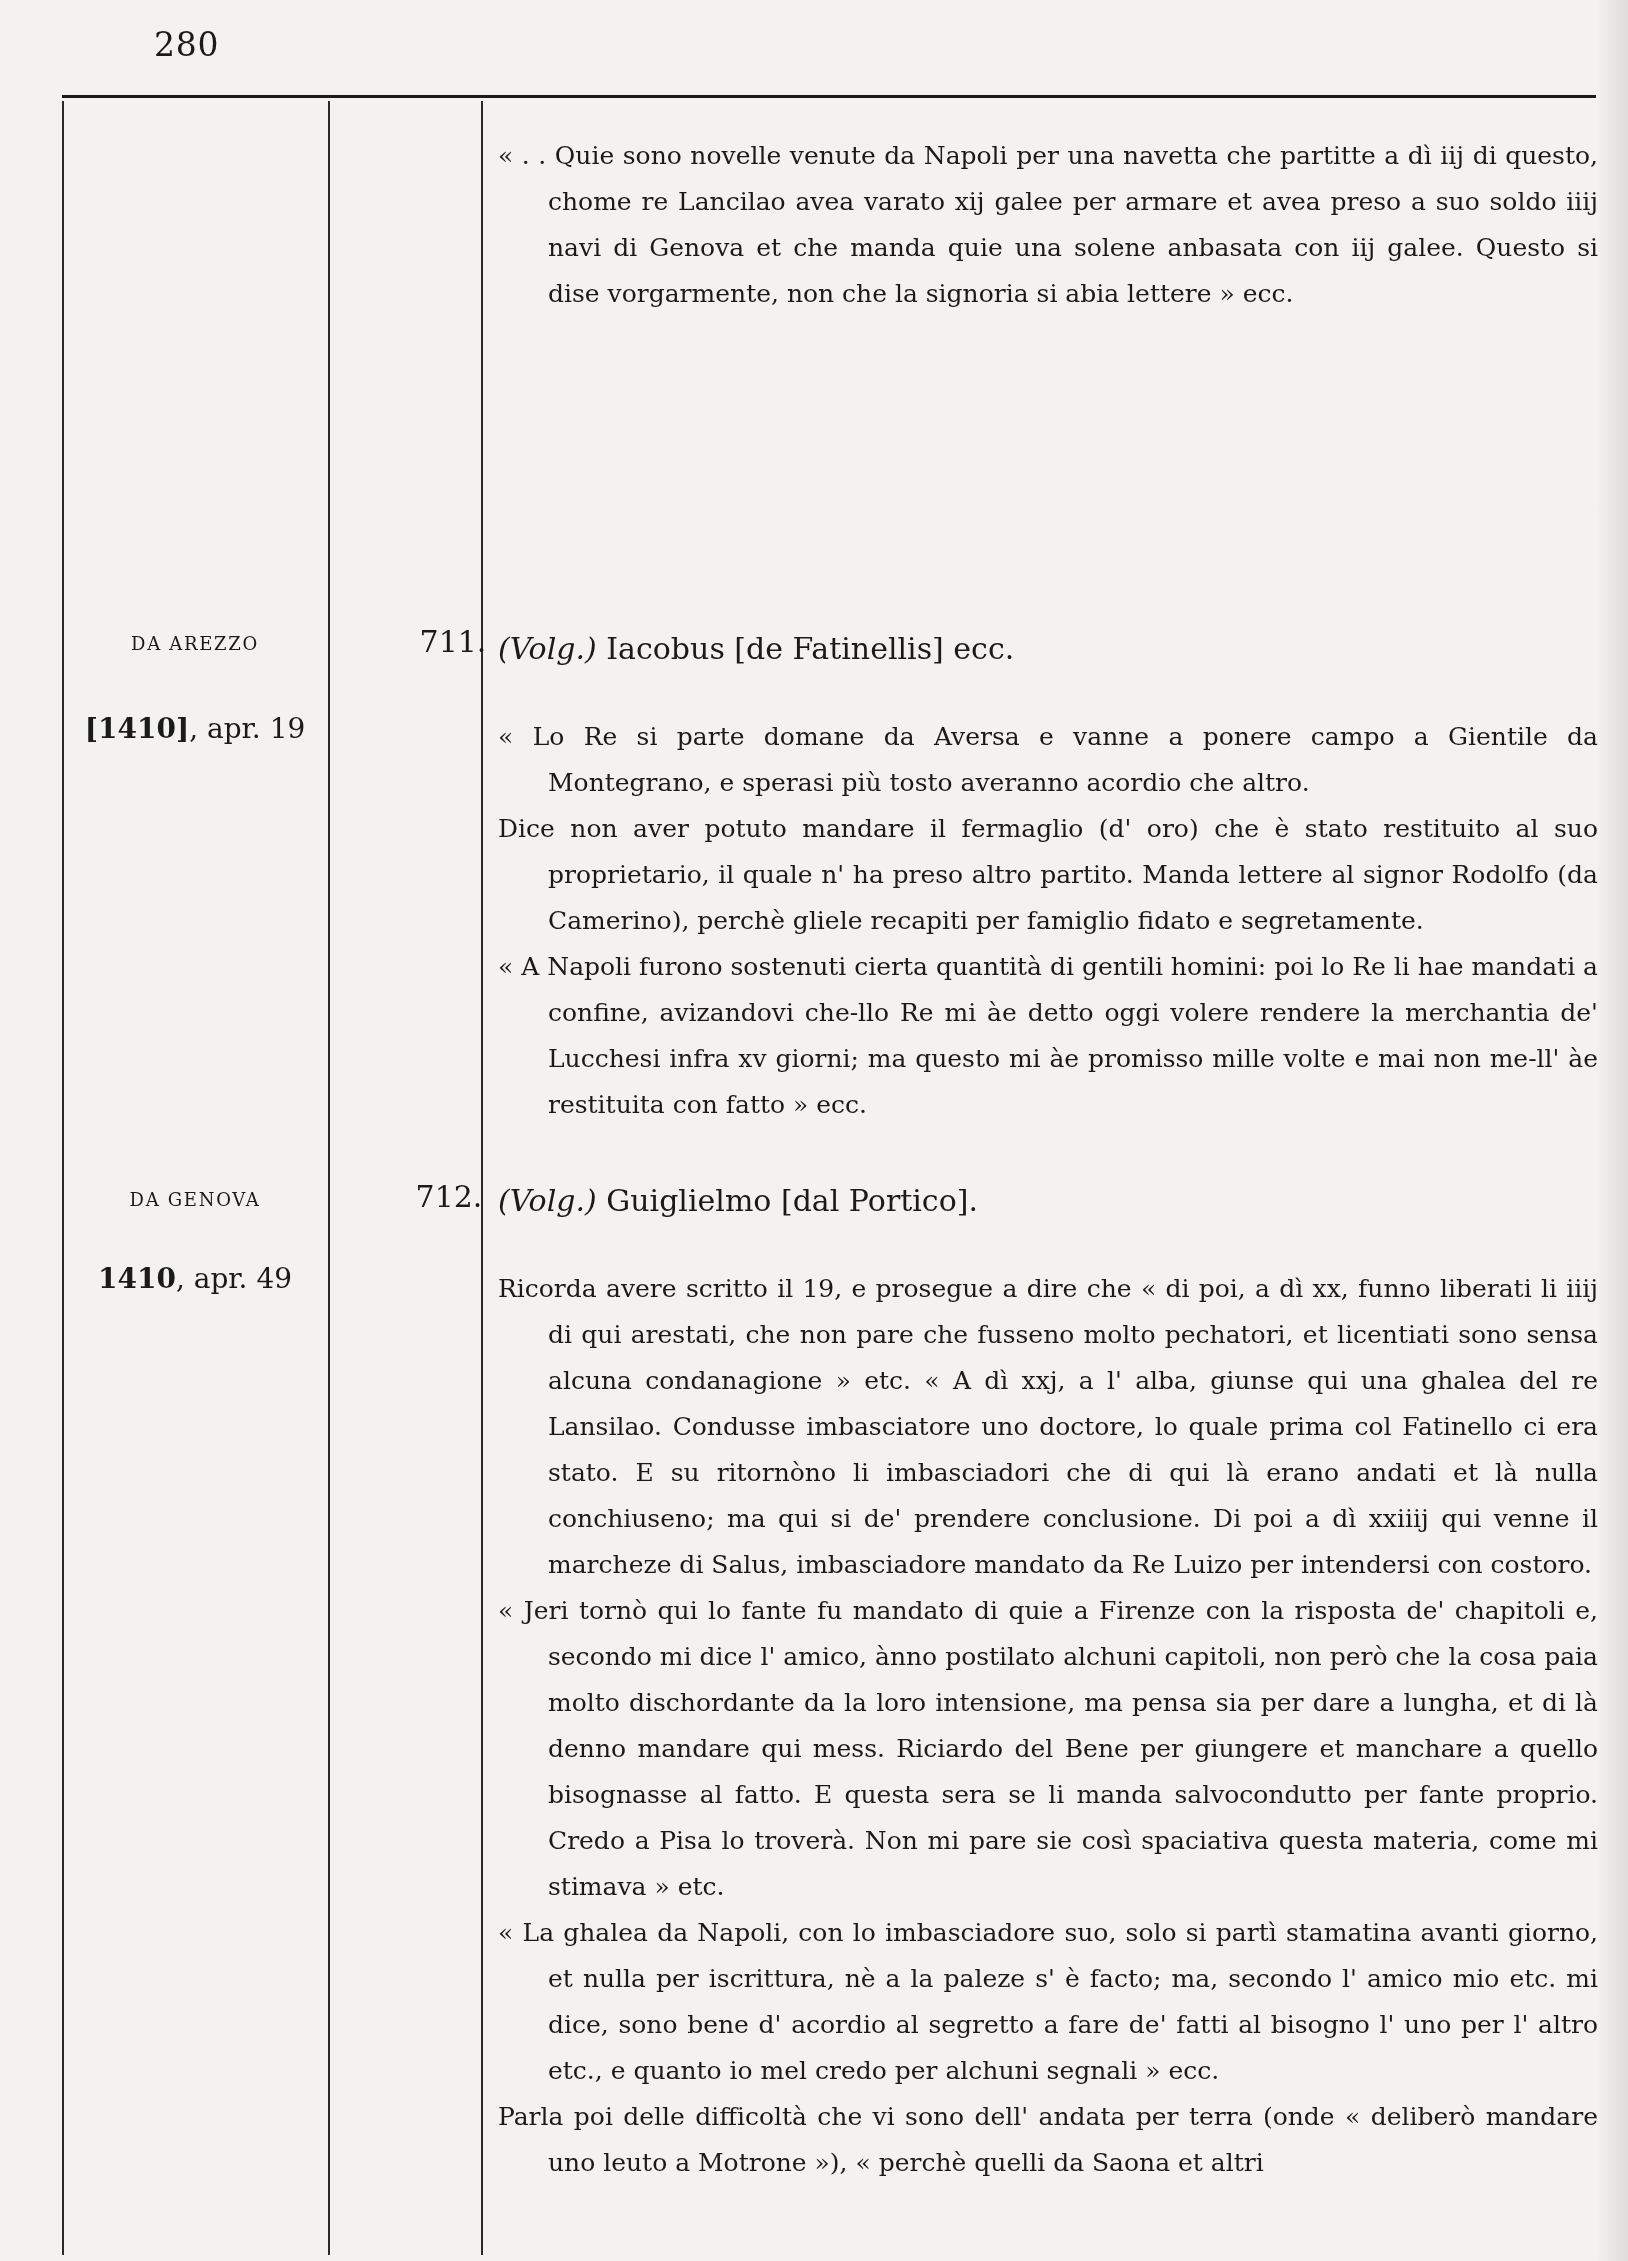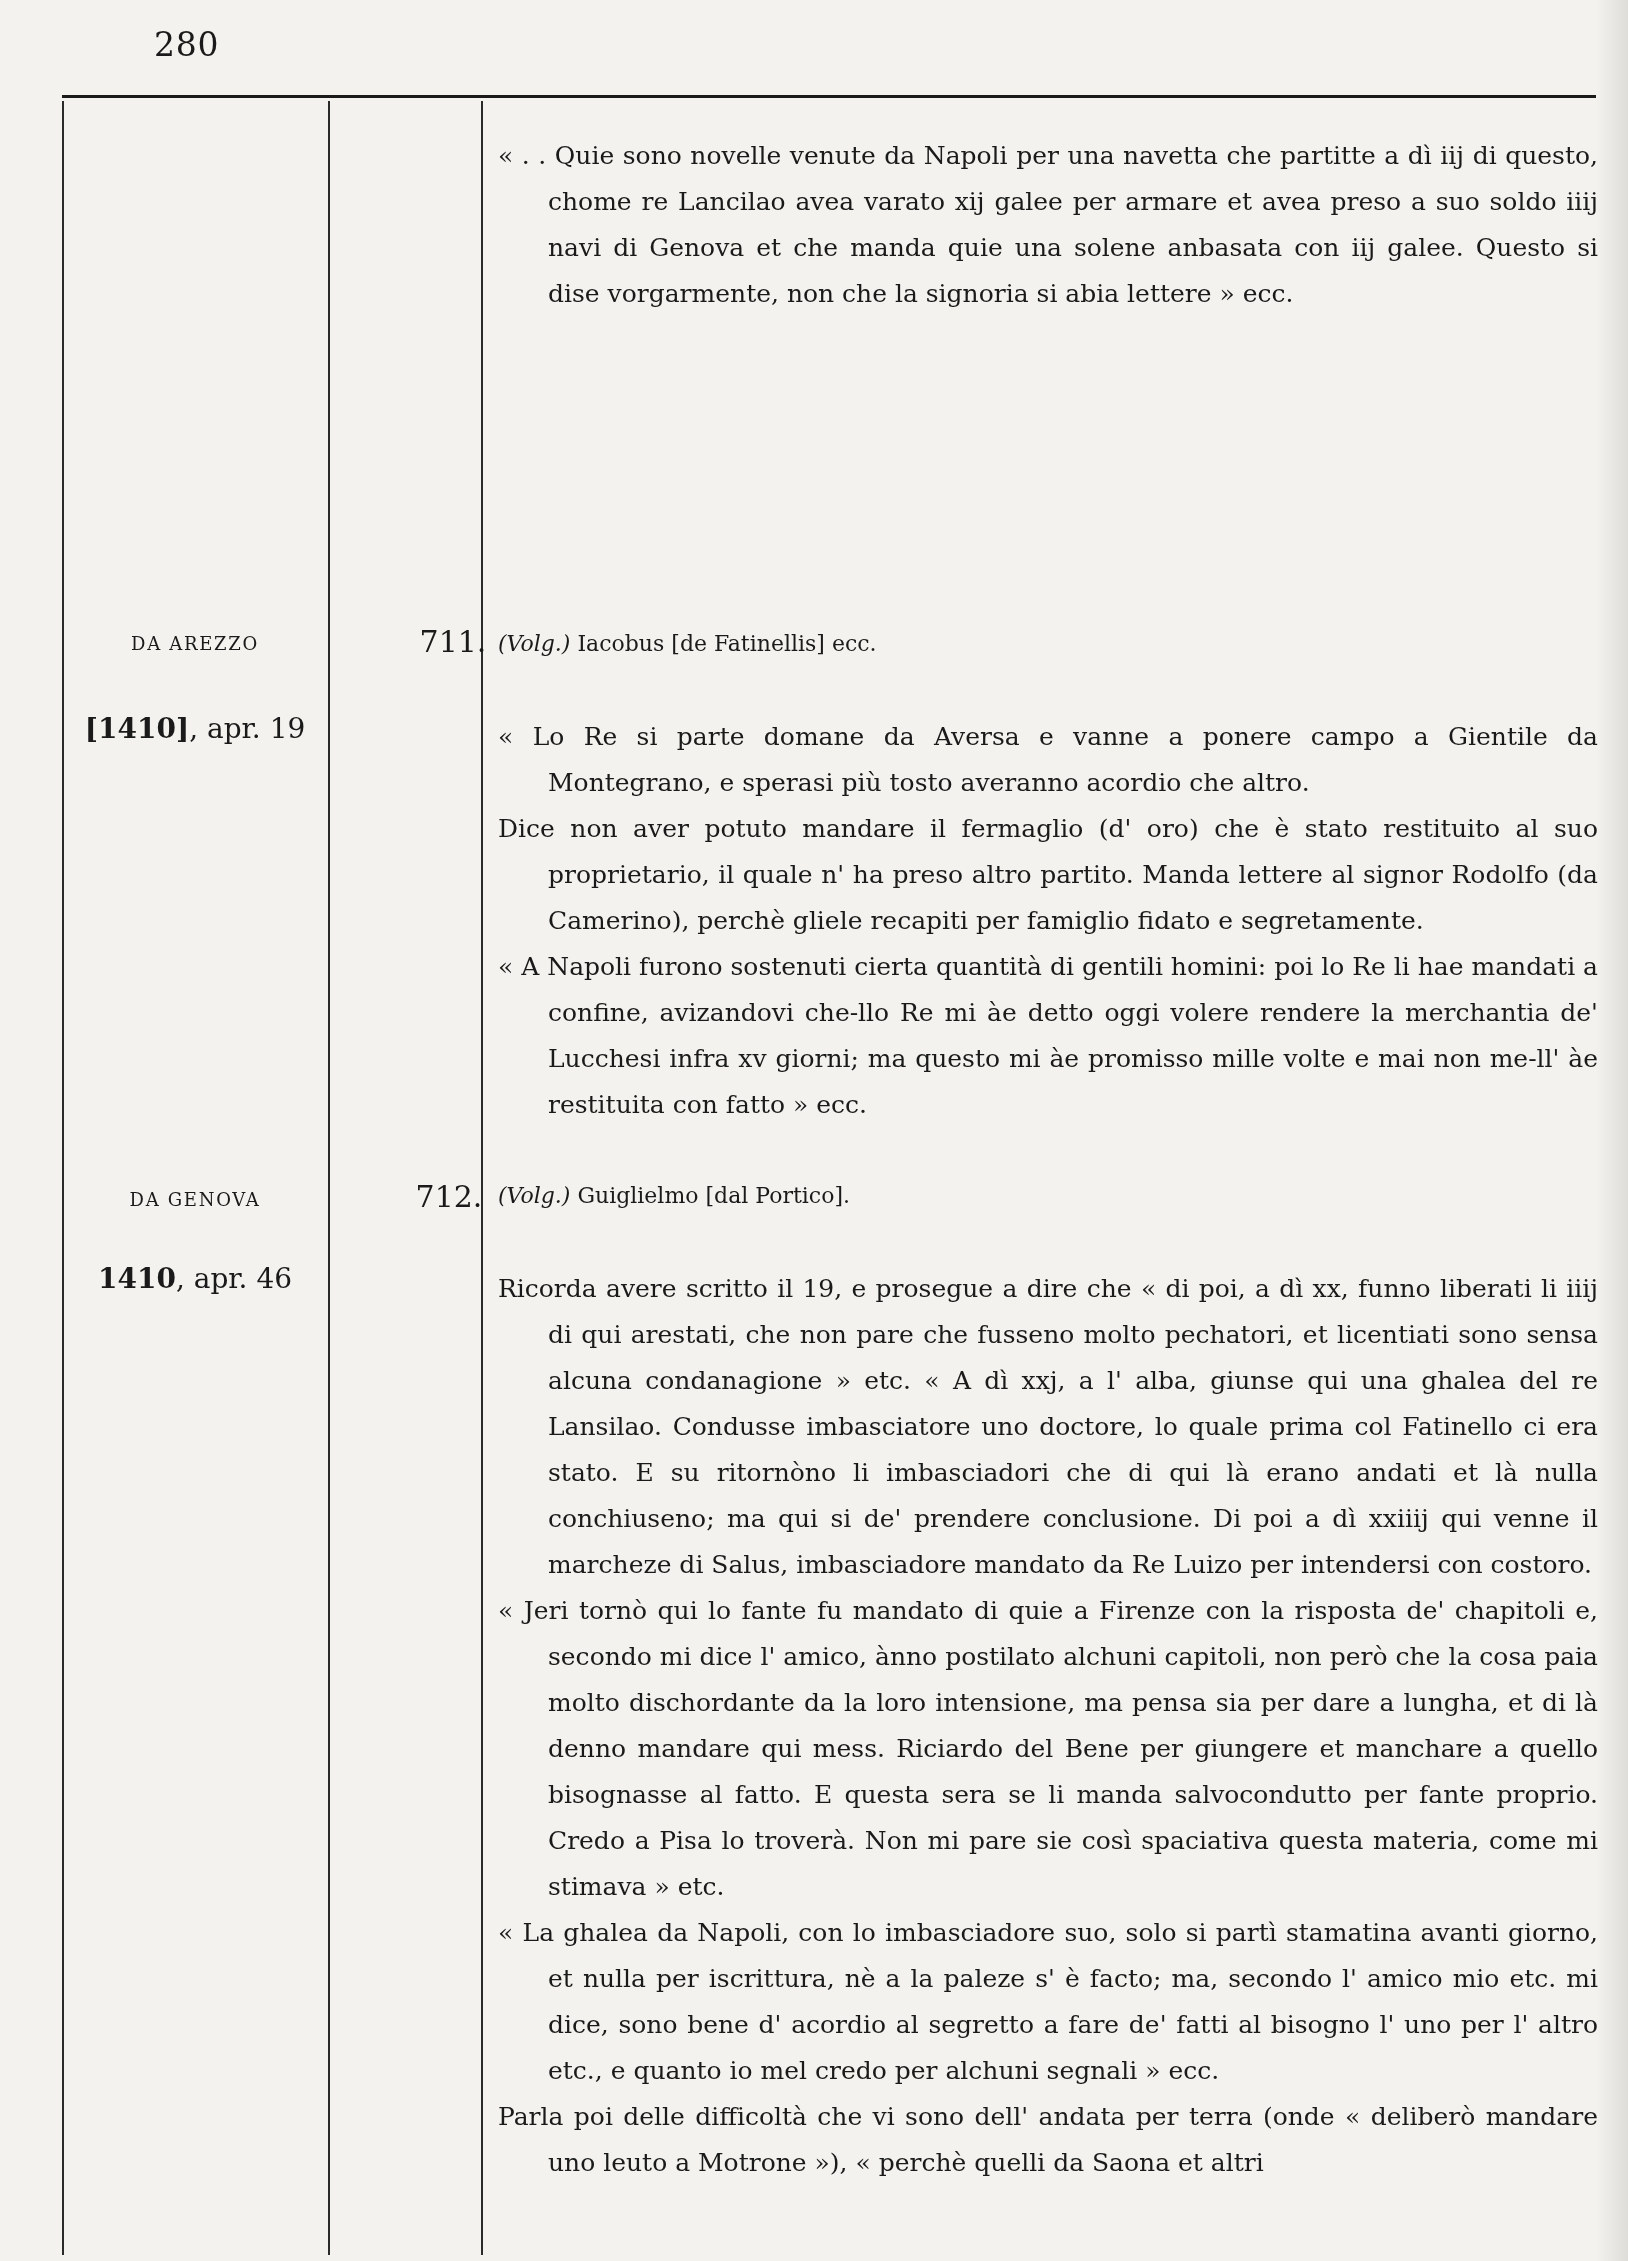--- a/index.html
+++ b/index.html
@@ -13,21 +13,21 @@
   .rule { position: absolute; left: 62px; top: 95px; width: 1534px; height: 3.3px; background: #1a1a1a; }
   .vline { position: absolute; width: 1.7px; background: #2a2a2a; }
   .v1 { left: 62px; top: 101px; height: 2154px; }
   .v2 { left: 328px; top: 101px; height: 2154px; }
   .v3 { left: 481px; top: 101px; height: 2154px; }
   .right-edge { position: absolute; right: 0; top: 0; width: 33px; height: 100%;
     background: linear-gradient(to right, rgba(0,0,0,0), rgba(120,120,120,0.18)); }
 
   .col-text { position: absolute; left: 498px; width: 1100px; font-size: 25px; line-height: 46px; }
   .para { margin: 0; text-align: justify; text-indent: -50px; padding-left: 50px; }
-  .heading { position: absolute; left: 498px; font-size: 22px; }
+  .heading { position: absolute; left: 498px; font-size: 30px; }
   .heading i { font-style: italic; }
   .place { position: absolute; left: 62px; width: 266px; text-align: center; font-size: 18px; letter-spacing: 1.7px; font-variant: small-caps; }
   .date { position: absolute; left: 62px; width: 266px; text-align: center; font-size: 28px; }
   .date b { font-weight: bold; }
   .num { position: absolute; left: 328px; width: 154px; text-align: center; font-size: 30px; }
 </style>
 </head>
 <body>
 
 <div class="page-num">280</div>
@@ -45,21 +45,21 @@
 <div class="date" style="top:712px;"><b>[1410]</b><span>, apr. 19</span></div>
 <div class="num" style="top:624px;padding-left:48px;">711.</div>
 <div class="heading" style="top:631px;"><i>(Volg.)</i><span> Iacobus [de Fatinellis] ecc.</span></div>
 <div class="col-text" style="top:714px;">
   <p class="para">« Lo Re si parte domane da Aversa e vanne a ponere campo a Gientile da Montegrano, e sperasi più tosto averanno acordio che altro.</p>
   <p class="para">Dice non aver potuto mandare il fermaglio (d' oro) che è stato restituito al suo proprietario, il quale n' ha preso altro partito. Manda lettere al signor Rodolfo (da Camerino), perchè gliele recapiti per famiglio fidato e segretamente.</p>
   <p class="para">« A Napoli furono sostenuti cierta quantità di gentili homini: poi lo Re li hae mandati a confine, avizandovi che-llo Re mi àe detto oggi volere rendere la merchantia de' Lucchesi infra xv giorni; ma questo mi àe promisso mille volte e mai non me-ll' àe restituita con fatto » ecc.</p>
 </div>
 
 <div class="place" style="top:1189px;">DA GENOVA</div>
-<div class="date" style="top:1262px;"><b>1410</b><span>, apr. 46</span></div>
+<div class="date" style="top:1262px;"><b>1410</b><span>, apr. 49</span></div>
 <div class="num" style="top:1179px;padding-left:44px;">712.</div>
 <div class="heading" style="top:1183px;"><i>(Volg.)</i><span> Guiglielmo [dal Portico].</span></div>
 <div class="col-text" style="top:1266px;">
   <p class="para">Ricorda avere scritto il 19, e prosegue a dire che « di poi, a dì xx, funno liberati li iiij di qui arestati, che non pare che fusseno molto pechatori, et licentiati sono sensa alcuna condanagione » etc. « A dì xxj, a l' alba, giunse qui una ghalea del re Lansilao. Condusse imbasciatore uno doctore, lo quale prima col Fatinello ci era stato. E su ritornòno li imbasciadori che di qui là erano andati et là nulla conchiuseno; ma qui si de' prendere conclusione. Di poi a dì xxiiij qui venne il marcheze di Salus, imbasciadore mandato da Re Luizo per intendersi con costoro.</p>
   <p class="para">« Jeri tornò qui lo fante fu mandato di quie a Firenze con la risposta de' chapitoli e, secondo mi dice l' amico, ànno postilato alchuni capitoli, non però che la cosa paia molto dischordante da la loro intensione, ma pensa sia per dare a lungha, et di là denno mandare qui mess. Riciardo del Bene per giungere et manchare a quello bisognasse al fatto. E questa sera se li manda salvocondutto per fante proprio. Credo a Pisa lo troverà. Non mi pare sie così spaciativa questa materia, come mi stimava » etc.</p>
   <p class="para">« La ghalea da Napoli, con lo imbasciadore suo, solo si partì stamatina avanti giorno, et nulla per iscrittura, nè a la paleze s' è facto; ma, secondo l' amico mio etc. mi dice, sono bene d' acordio al segretto a fare de' fatti al bisogno l' uno per l' altro etc., e quanto io mel credo per alchuni segnali » ecc.</p>
   <p class="para">Parla poi delle difficoltà che vi sono dell' andata per terra (onde « deliberò mandare uno leuto a Motrone »), « perchè quelli da Saona et altri</p>
 </div>
 
 

